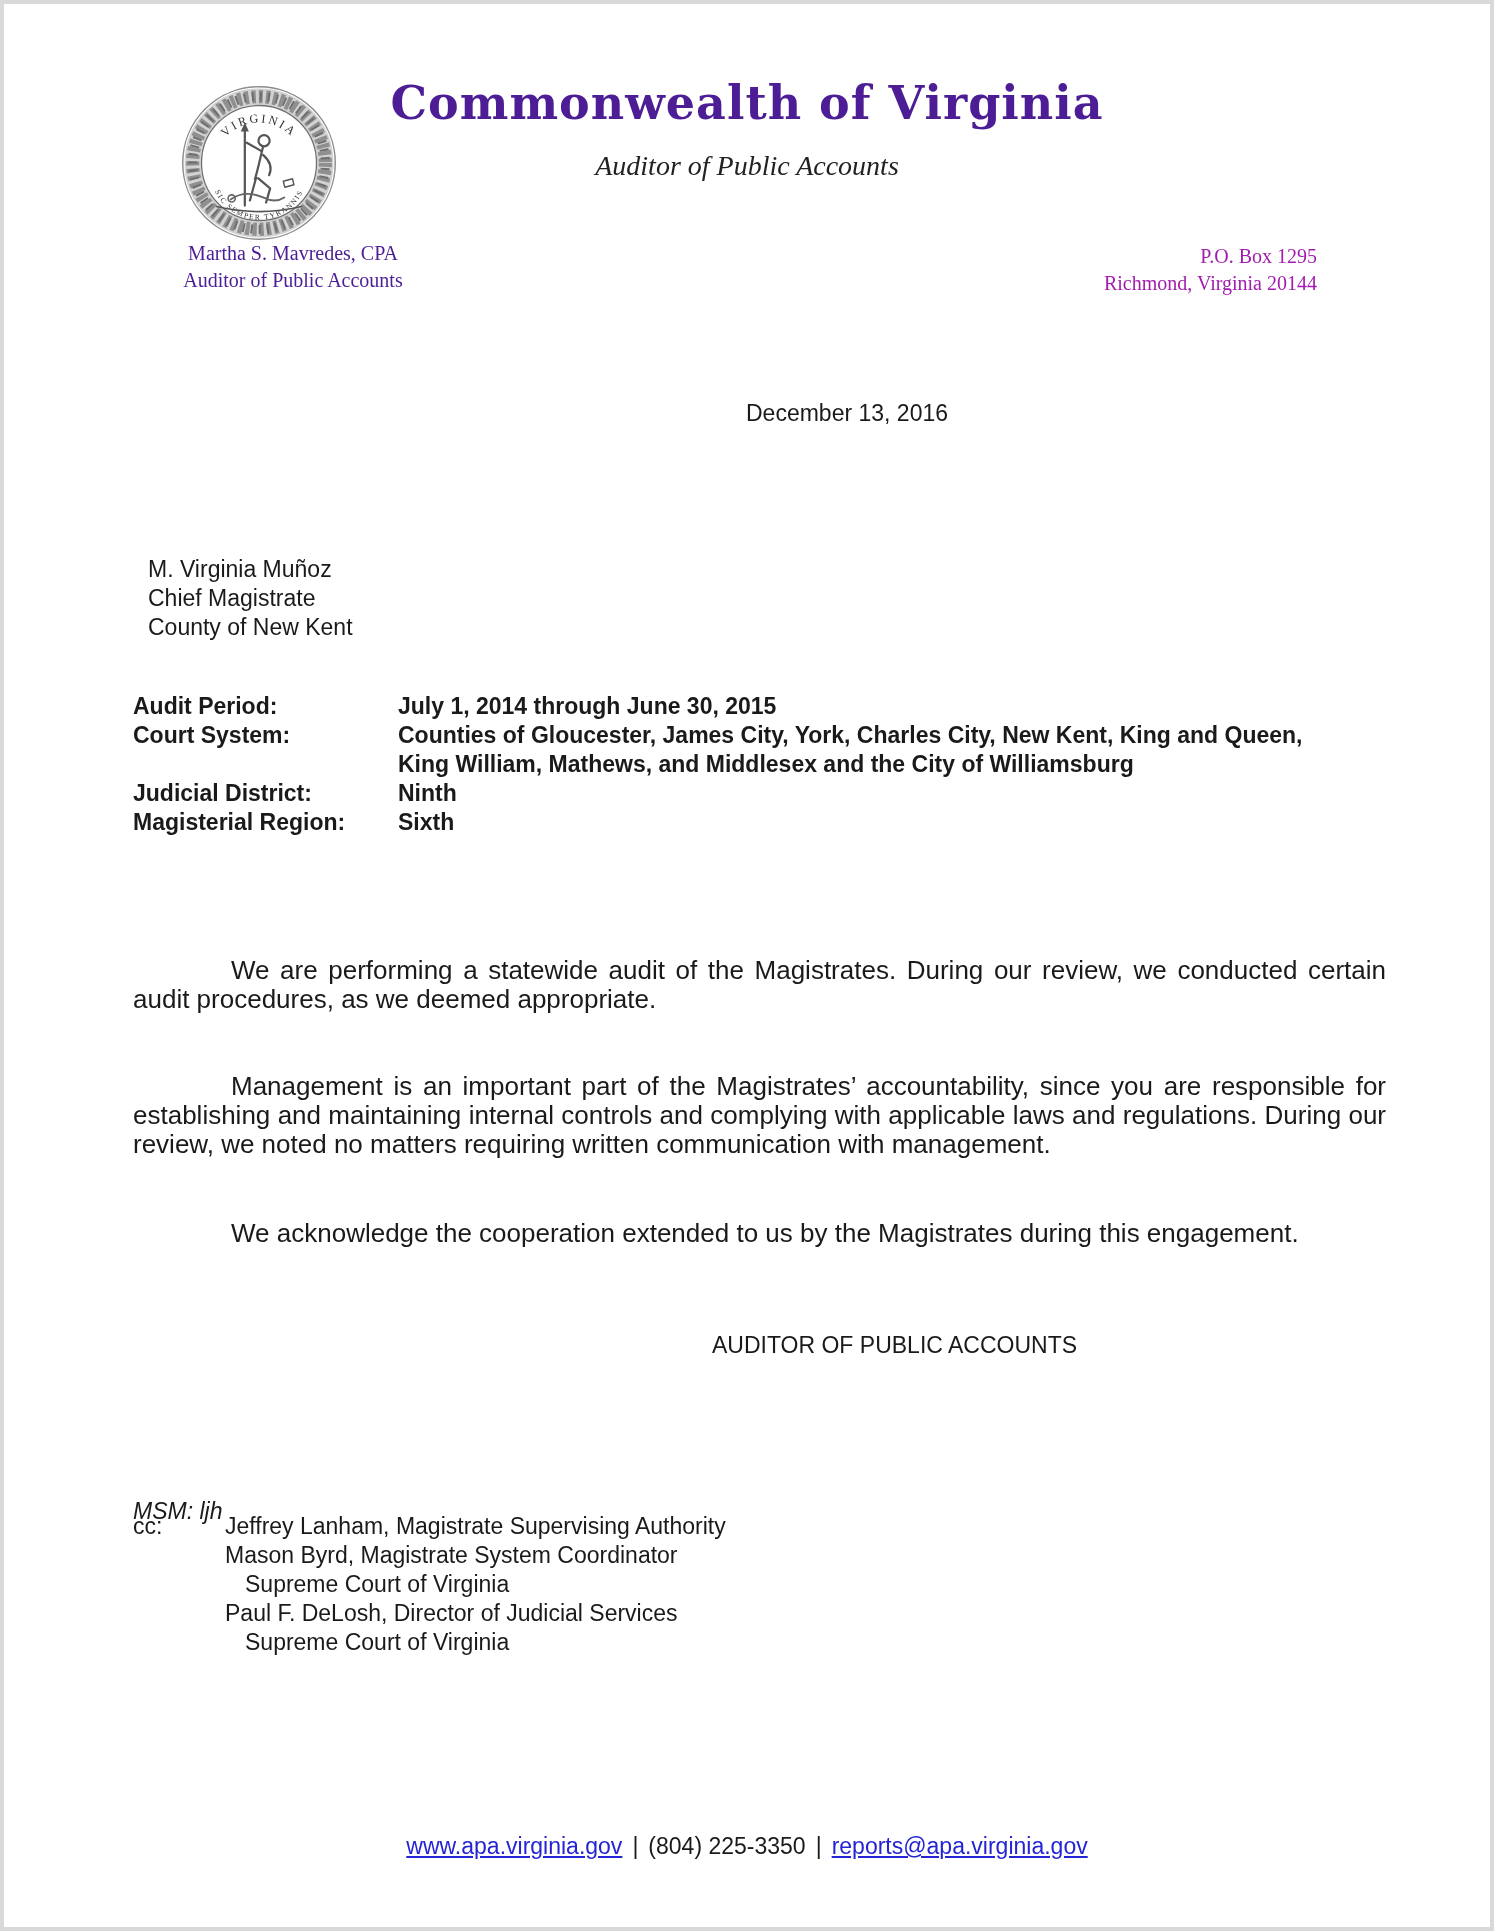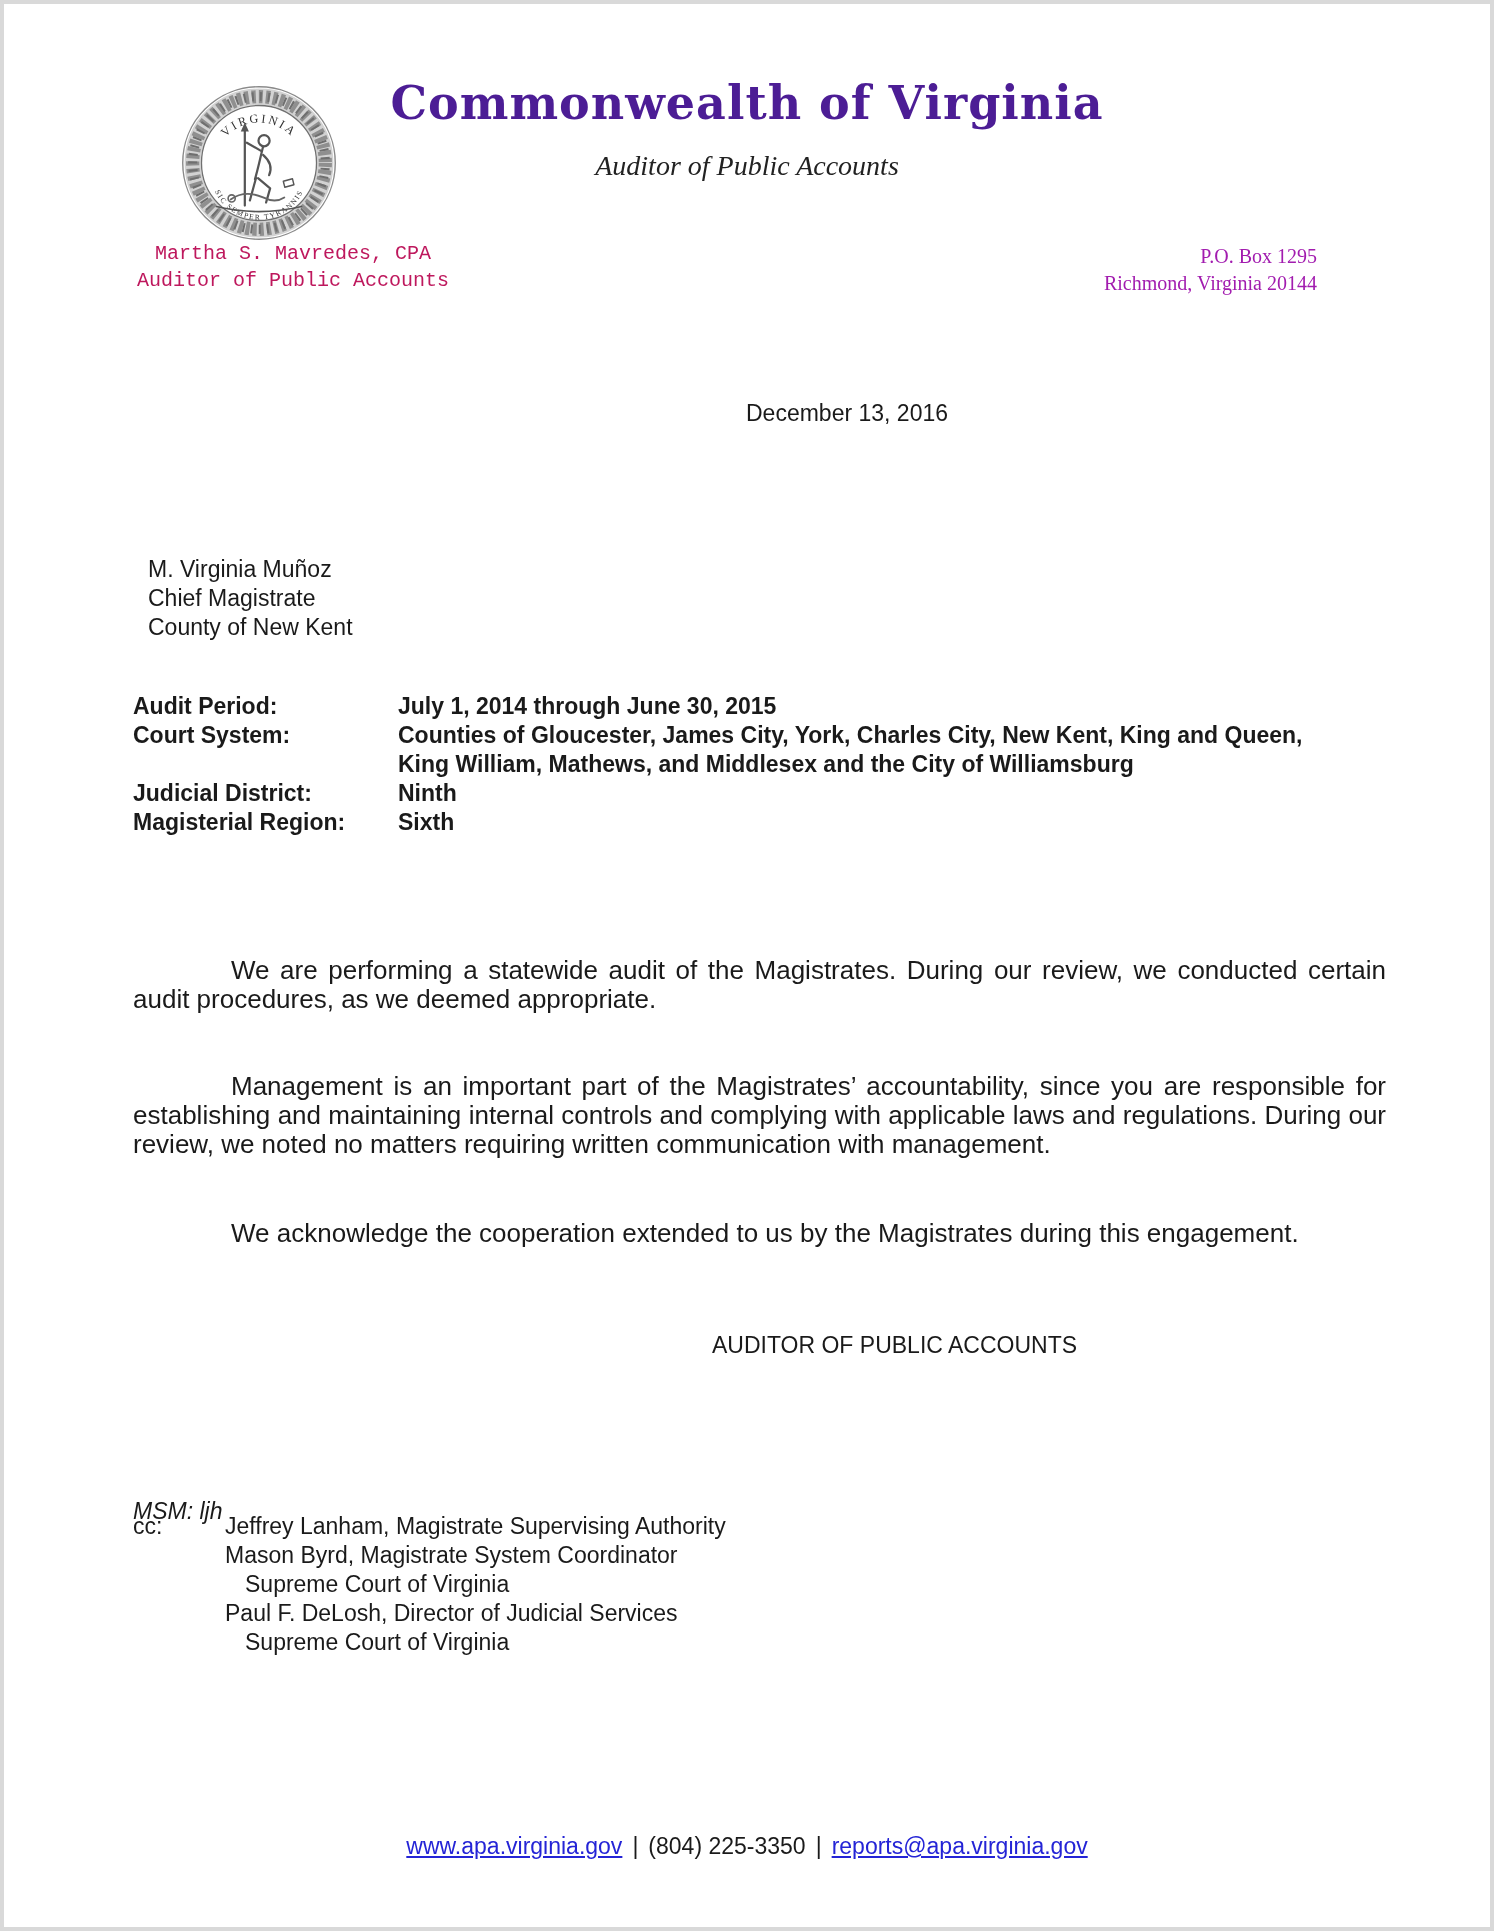--- a/index.html
+++ b/index.html
@@ -35,24 +35,24 @@
     text-align: center;
     font-family: "Liberation Serif", serif;
     font-style: italic;
     font-size: 28px;
     color: #222;
   }
   .lh-officer {
     position: absolute;
     left: 128px; top: 240px; width: 330px;
     text-align: center;
-    font-family: Liberation Mono, monospace;
+    font-family: Liberation Serif, serif;
     font-size: 20px;
     line-height: 27px;
-    color: #be185d;
+    color: #4c1d95;
   }
   .lh-address {
     position: absolute;
     right: 177px; top: 243px;
     text-align: right;
     font-family: "Liberation Serif", serif;
     font-size: 20px;
     line-height: 27px;
     color: #a21caf;
   }

